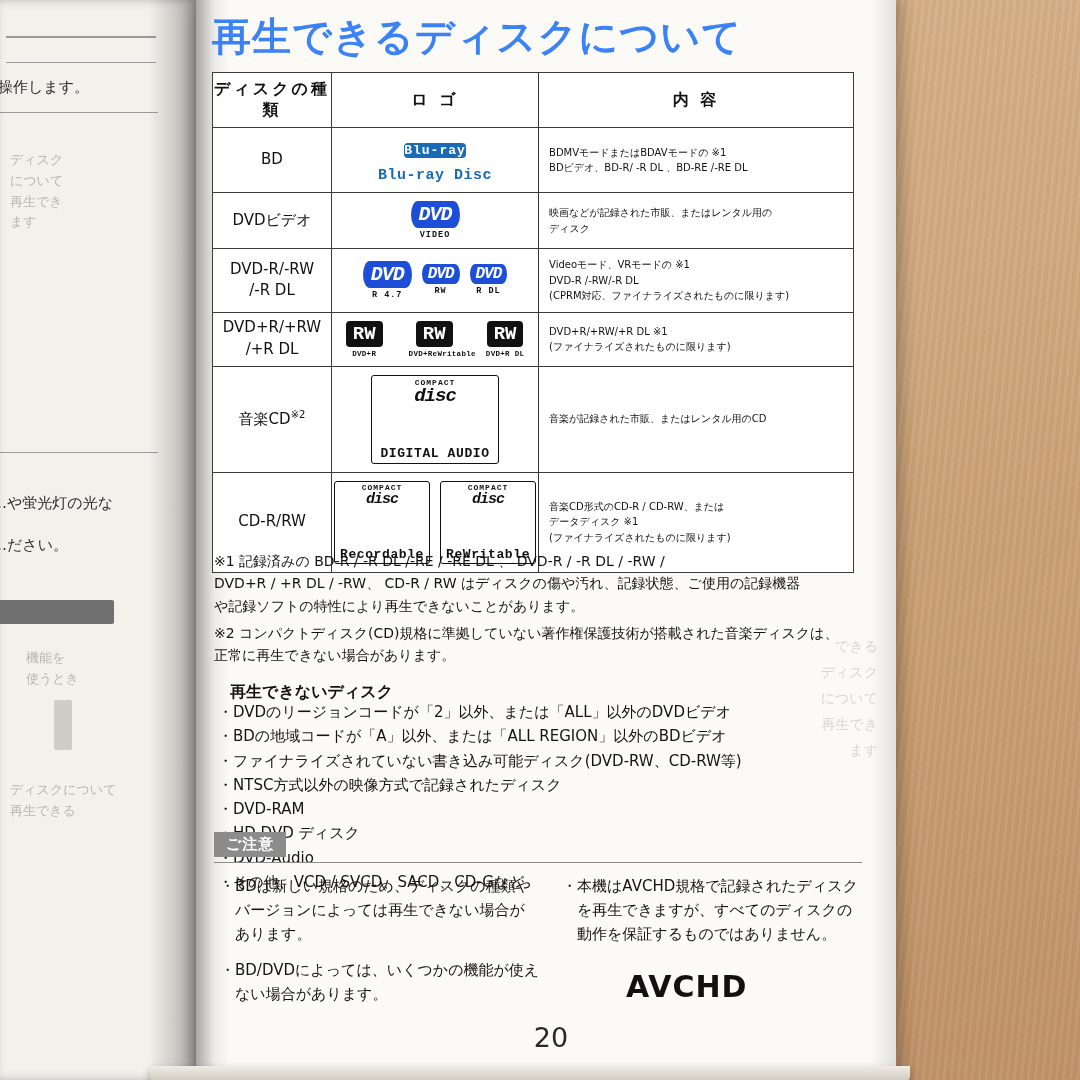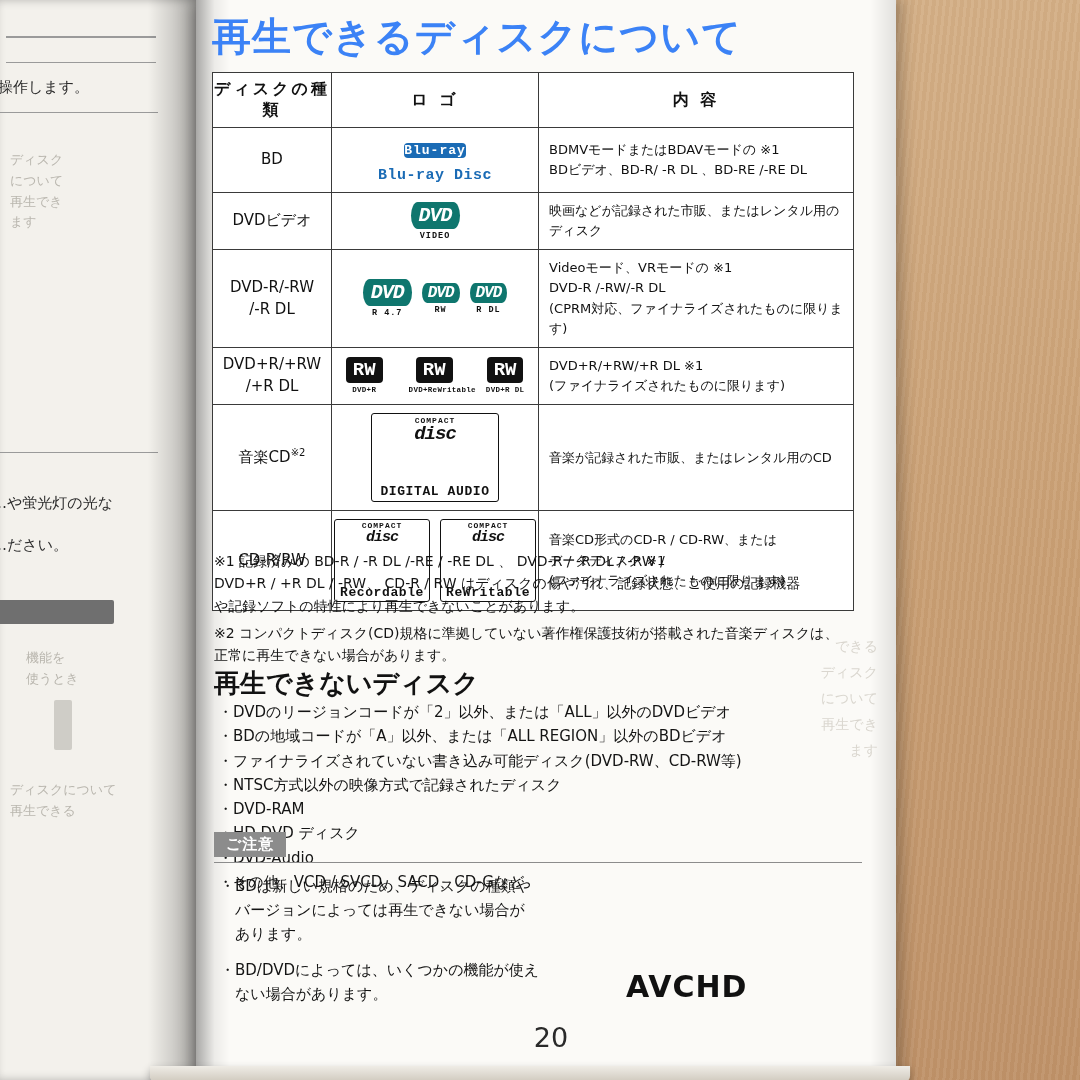--- a/index.html
+++ b/index.html
@@ -54,49 +54,49 @@
   table.disc{
     position:absolute;left:6px;top:78px;width:642px;
     border-collapse:collapse;background:#fff;
   }
   table.disc th,table.disc td{
     border:1px solid #3a3a3a;color:#111;vertical-align:middle;
   }
   table.disc th{font-size:16px;font-weight:bold;letter-spacing:3px;padding:6px 0;text-align:center;}
   td.c-kind{width:116px;text-align:center;font-size:15px;line-height:1.45;}
   td.c-logo{width:188px;text-align:center;padding:8px 2px;font-family:Liberation Mono, monospace;}
-  td.c-desc{padding:8px 10px;font-size:13px;line-height:1.55;}
+  td.c-desc{padding:8px 10px;font-size:10px;line-height:1.55;}
   sup.note{font-size:10px;vertical-align:super;}
 
   
   .logo-row{display:flex;align-items:center;justify-content:center;gap:10px;}
   .lg{display:inline-block;text-align:center;}
   .bd-logo{width:56px;height:30px;background:#1a6bb5;border-radius:4px;color:#fff;
      font-size:13px;font-weight:bold;line-height:30px;letter-spacing:1px;}
   .bd-cap{font-size:15px;color:#1a6bb5;font-weight:bold;margin-top:1px;letter-spacing:.5px;}
-  .dvd-logo{background:#0f766e;color:#fff;font-weight:bold;font-style:italic;
+  .dvd-logo{background:#1d4ed8;color:#fff;font-weight:bold;font-style:italic;
      border-radius:7px/14px;padding:2px 8px;font-size:20px;letter-spacing:-1px;display:inline-block;}
   .dvd-logo.sm{font-size:16px;padding:1px 6px;}
   .dvd-cap{font-size:8.5px;color:#111;font-weight:bold;letter-spacing:1px;margin-top:2px;}
   .rw-box{background:#111;color:#fff;font-weight:bold;font-size:19px;
      border-radius:4px;padding:2px 7px;display:inline-block;letter-spacing:0px;}
   .rw-cap{font-size:7.5px;color:#111;font-weight:bold;margin-top:3px;letter-spacing:.3px;}
   .cd-logo{display:inline-block;text-align:center;border:1.5px solid #111;border-radius:3px;padding:2px 8px;}
   .cd-top{font-size:8px;font-weight:bold;letter-spacing:1px;}
   .cd-mid{font-size:19px;font-weight:bold;font-style:italic;line-height:1;letter-spacing:-1px;}
   .cd-bot{font-size:13px;font-weight:bold;letter-spacing:.6px;margin-top:40px;}
   .cd-small .cd-mid{font-size:15px;}
   .cd-small{padding:1px 5px;}
 
   
   .fn{position:absolute;left:8px;width:648px;font-size:14px;line-height:1.6;color:#141414;}
   .fn1{top:556px;}
   .fn2{top:628px;}
 
-  h2.sub{position:absolute;left:8px;top:672px;margin:0;font-size:26px;font-weight:bold;color:#121212;}
+  h2.sub{position:absolute;left:8px;top:672px;margin:16px;font-size:16px;font-weight:bold;color:#121212;}
   ul.bullets{position:absolute;left:12px;top:706px;margin:0;padding:0;list-style:none;
      font-size:15px;line-height:1.62;color:#141414;}
   ul.bullets li:before{content:"・";}
 
   .notice-tag{position:absolute;left:8px;top:838px;background:#8c8c8c;color:#fff;
      font-size:15px;font-weight:bold;padding:3px 12px;letter-spacing:1px;}
   .notice-rule{position:absolute;left:8px;top:868px;width:648px;height:1px;background:#8c8c8c;}
 
   ul.notes{position:absolute;margin:0;padding:0;list-style:none;
      font-size:15px;line-height:1.6;color:#141414;}
@@ -294,20 +294,23 @@
         <li>その他、VCD / SVCD、SACD、CD-Gなど</li>
       </ul>
 
       <div class="notice-tag">ご注意</div>
       <div class="notice-rule"></div>
 
       <ul class="notes left">
         <li>BDは新しい規格のため、ディスクの種類やバージョンによっては再生できない場合があります。</li>
         <li>BD/DVDによっては、いくつかの機能が使えない場合があります。</li>
       </ul>
+      <ul class="notes right">
+        <li>本機はAVCHD規格で記録されたディスクを再生できますが、すべてのディスクの動作を保証するものではありません。</li>
+      </ul>
 
       <div class="avchd">AVCHD</div>
 
       <div class="pageno">20</div>
     </div>
   </div>
 
   <div class="edge-bottom"></div>
 </div>
 

